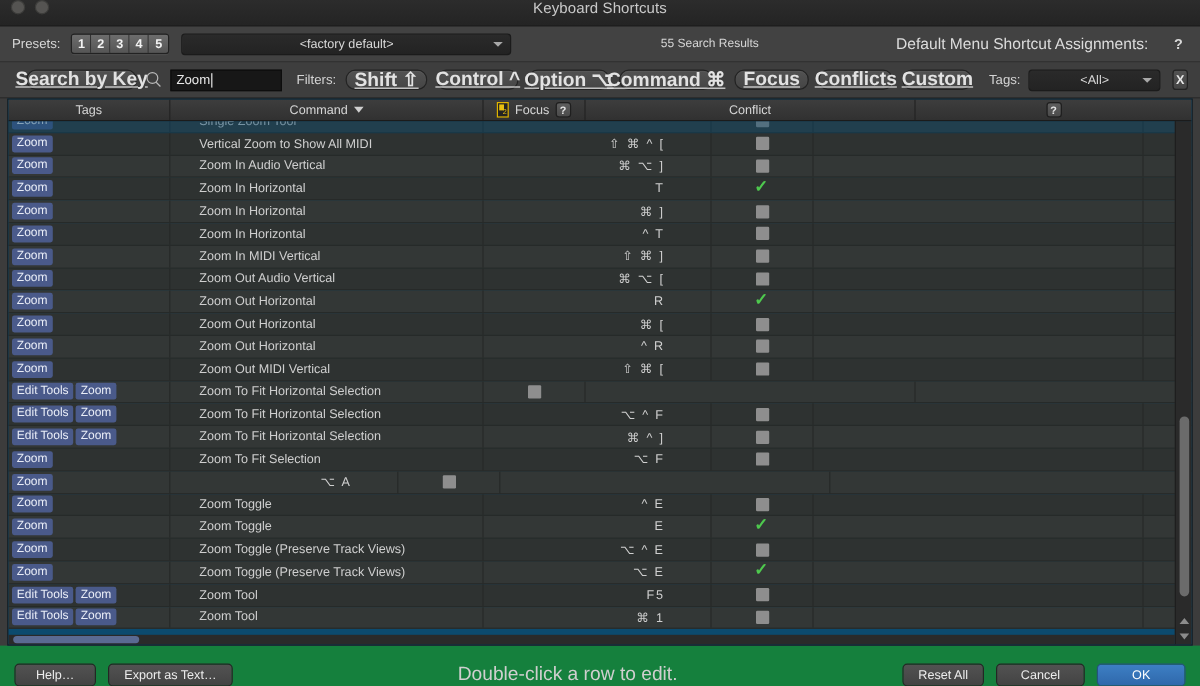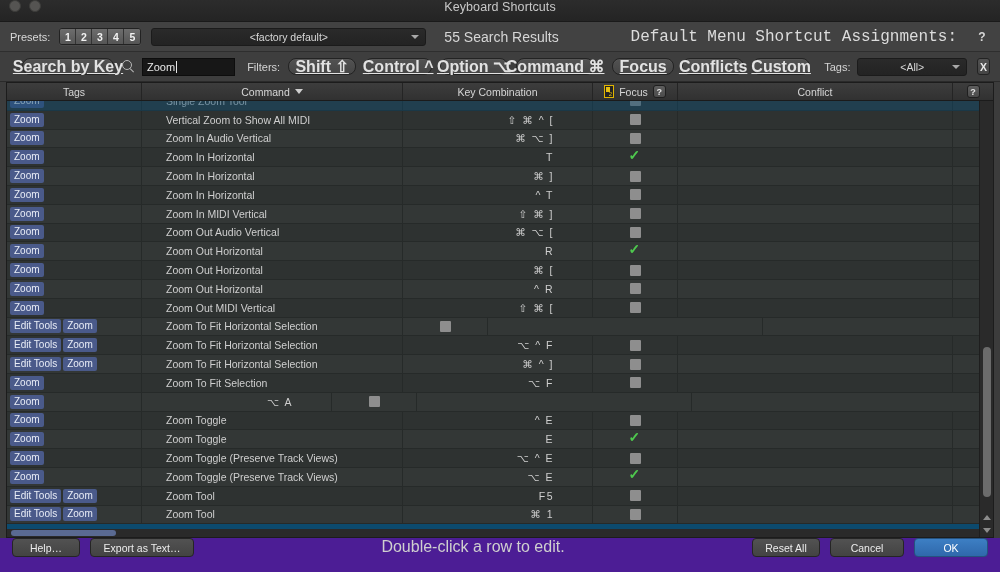--- a/index.html
+++ b/index.html
@@ -72,25 +72,25 @@
   }
   .combo .arrow {
     position: absolute; right: 6px; top: 50%;
     width: 0; height: 0; margin-top: -1.5px;
     border-left: 4px solid transparent; border-right: 4px solid transparent;
     border-top: 4px solid #a8a8a8;
   }
   #presets-combo { width: 275px; margin-left: 10px; text-align: center; }
 
   .search-results {
-    flex: 1; 
-    font-size: 14px; color: #d6d6d6;
+    flex: 1; text-align: center;
+    font-size: 10px; color: #d6d6d6;
     margin-left: 18px; margin-right: 8px;
   }
-  .dmsa-label { font-size: 16px; color: #dcdcdc; margin-right: 8px; font-family: Liberation Mono, monospace; }
+  .dmsa-label { font-size: 13px; color: #dcdcdc; margin-right: 8px; }
   #dmsa-combo { width: 145px; }
   .help-circle {
     width: 16px; height: 16px; margin-left: 9px;
     display: flex; align-items: center; justify-content: center;
     font-size: 12px; color: #d8d8d8; font-weight: bold;
   }
 
   
   .filterbar {
     height: 30px; flex: 0 0 30px;
@@ -273,22 +273,22 @@
     background: #2a2a2a;
   }
   .hthumb {
     position: absolute; left: 4px; top: 1px; height: 6px; width: 105px;
     background: #5a6a92; border-radius: 3px;
   }
 
   
   .footer {
     height: 34px; flex: 0 0 34px;
-    background: #4c1d95;
-    display: flex; align-items: flex-start;
+    background: #15803d;
+    display: flex; align-items: flex-end;
     padding: 0 12px;
   }
   .fbtn {
     height: 19px; padding: 0 12px;
     border: 1px solid #252525; border-radius: 4px;
     background: linear-gradient(to bottom,#525252,#434343);
     color: #ececec; font-size: 10.5px;
     display: flex; align-items: center; justify-content: center;
     white-space: nowrap; cursor: default;
   }
@@ -359,23 +359,20 @@
 
   <div class="tablewrap">
     <div class="colheader">
       <div class="ch ch-tags">
         <span>Tags</span>
       </div>
       <div class="ch ch-command">
         <span>Command</span>
         <span class="sort-tri"></span>
       </div>
-      <div class="ch ch-key">
-        <span>Key Combination</span>
-      </div>
       <div class="ch ch-focus">
         <span class="kbd-icon"></span>
         <span>Focus</span>
         <span class="qbtn">?</span>
       </div>
       <div class="ch ch-conflict">
         <span>Conflict</span>
       </div>
       <div class="ch ch-last">
         <span class="qbtn">?</span>

